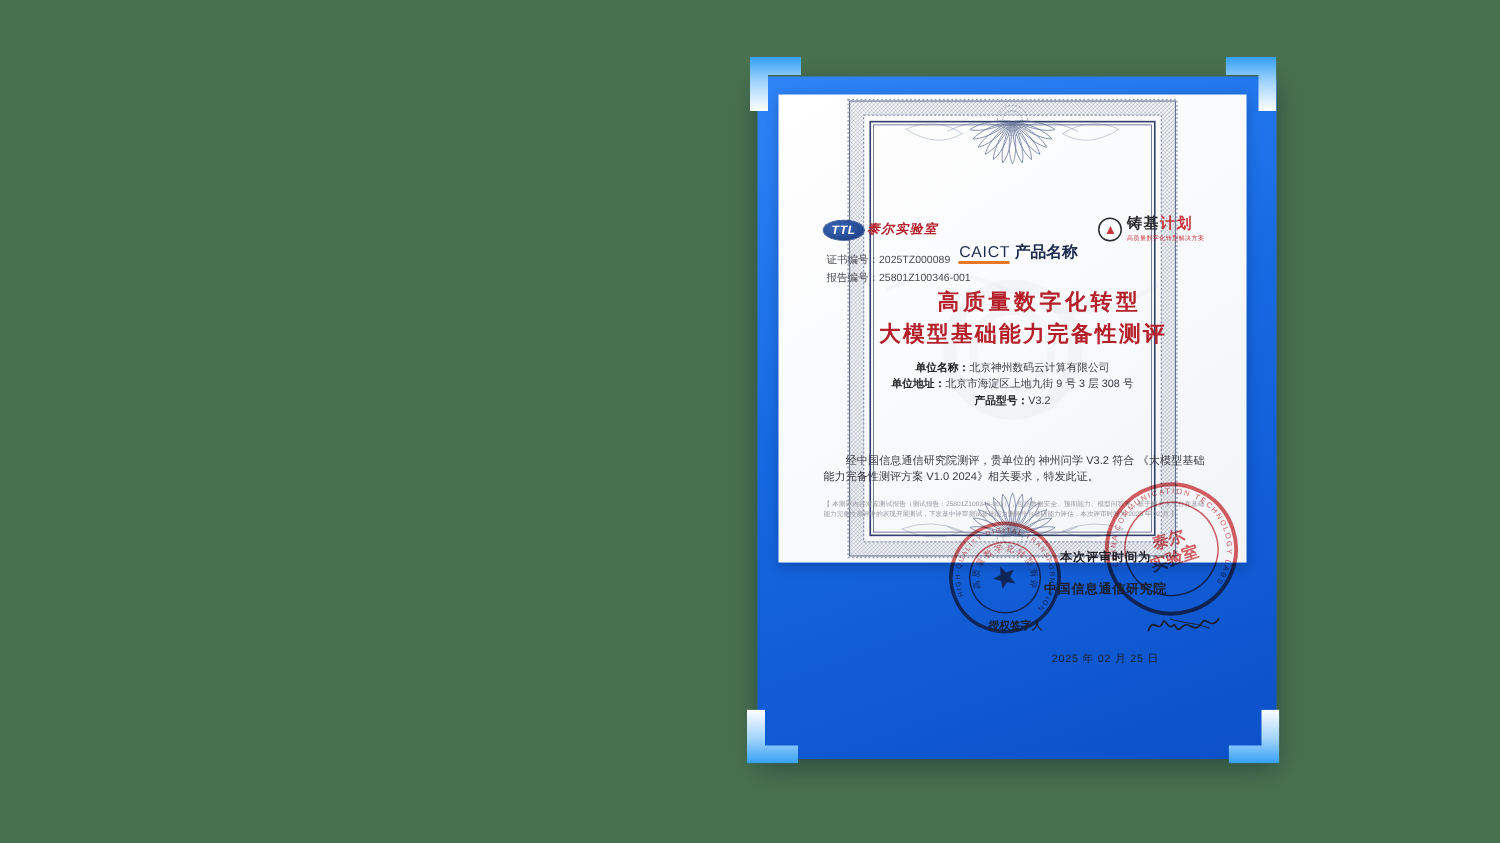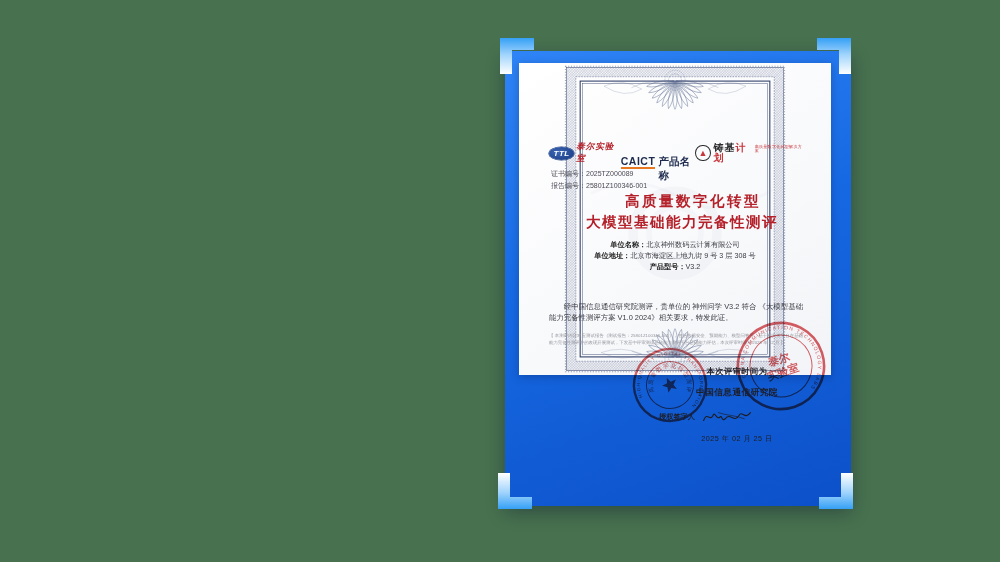--- a/index.html
+++ b/index.html
@@ -37,28 +37,28 @@
   .logos-row { position:absolute; left:30px; right:28px; top:76px; height:28px;
                display:flex; justify-content:space-between; align-items:center; }
   .logo-ttl { display:flex; align-items:center; gap:2px; }
   .ttl-ellipse { width:27px; height:13px; border-radius:50%;
                  background:radial-gradient(ellipse at 35% 40%, #3b66b5, #17387f);
                  color:#fff; font-style:italic; font-weight:bold; font-size:8px;
                  display:flex; align-items:center; justify-content:center; letter-spacing:.5px;
                  box-shadow:0 0 0 .5px #17387f; }
   .ttl-name { color:#b5212a; font-size:8.5px; font-weight:bold; font-style:italic; letter-spacing:1px; }
   .logo-caict { display:flex; align-items:baseline; gap:3px; }
-  .caict-abbr { color:#1d2b4e; font-weight:bold; font-size:10.5px; letter-spacing:.5px;
+  .caict-abbr { color:#1d2b4e; font-weight:normal; font-size:10.5px; letter-spacing:.5px;
                 border-bottom:2px solid #e87722; line-height:11px;margin-top:33px; }
   .caict-name { color:#1d2b4e; font-weight:bold; font-size:10.5px; }
   .logo-zhuji { display:flex; align-items:center; gap:3px; }
   .zhuji-circle { width:16px; height:16px; border:1.3px solid #2b2b2e; border-radius:50%;
                   display:flex; align-items:center; justify-content:center;
                   color:#c8353a; font-size:9px; line-height:1; }
-  .zhuji-text { display:flex; flex-direction:row; line-height:1;justify-content:flex-end; }
+  .zhuji-text { display:flex; flex-direction:column; line-height:1;justify-content:flex-end; }
   .zhuji-main { font-size:10px; font-weight:bold; letter-spacing:1px; }
   .zhuji-main .dark { color:#2b2b2e; }
   .zhuji-main .red { color:#c8353a; }
   .zhuji-sub { font-size:4px; color:#c8353a; margin-top:1.5px; letter-spacing:.3px; }
 
   
   .numbers { position:absolute; left:32px; top:105px; font-size:7px; color:#4b4b55; line-height:11.5px; }
   .numbers .lbl { color:#4b4b55; }
 
   
@@ -84,21 +84,21 @@
 
   
   .stamp { position:absolute; mix-blend-mode:multiply; }
   .stamp-left { left:110px; top:281px; width:82px; height:82px; transform:rotate(-24deg); opacity:.82; }
   .stamp-right { left:214px; top:255px; width:96px; height:96px; transform:rotate(-18deg); opacity:.85; }
 
   
   .sign-block { position:absolute; right:16px; top:303px; width:156px; text-align:center; color:#1e1e26; }
   .sign-lab { font-size:8.2px; font-weight:bold; letter-spacing:.5px; }
   .sign-inst { font-size:8.6px; font-weight:bold; margin-top:10px; letter-spacing:.5px; }
-  .sign-row { margin-top:8px; display:flex; align-items:center; justify-content:flex-start; gap:6px; }
+  .sign-row { margin-top:8px; display:flex; align-items:center; justify-content:space-between; gap:6px; }
   .sign-label { font-size:7.2px; font-weight:bold; }
   .sign-date { font-size:7.2px; margin-top:7px; letter-spacing:.5px; }
 </style>
 </head>
 <body>
 
 <div class="stage">
 
   <div class="frame"></div>
   <div class="corner tl"></div>

